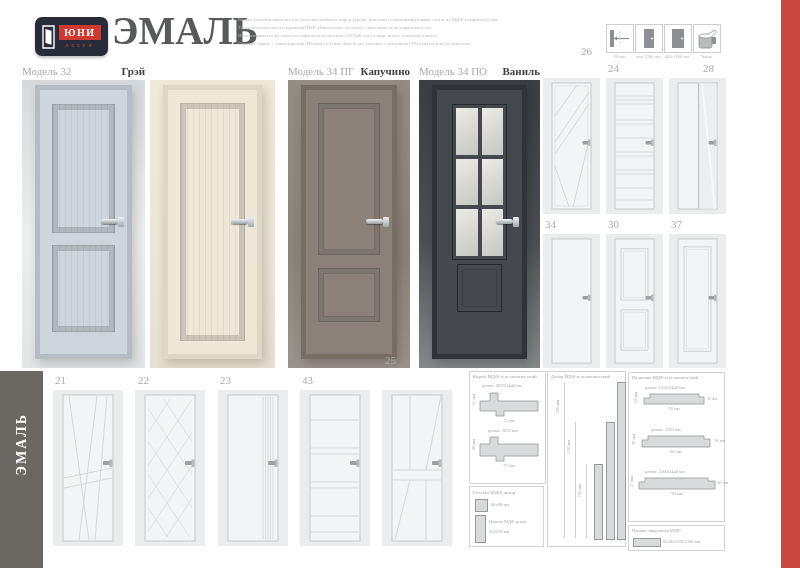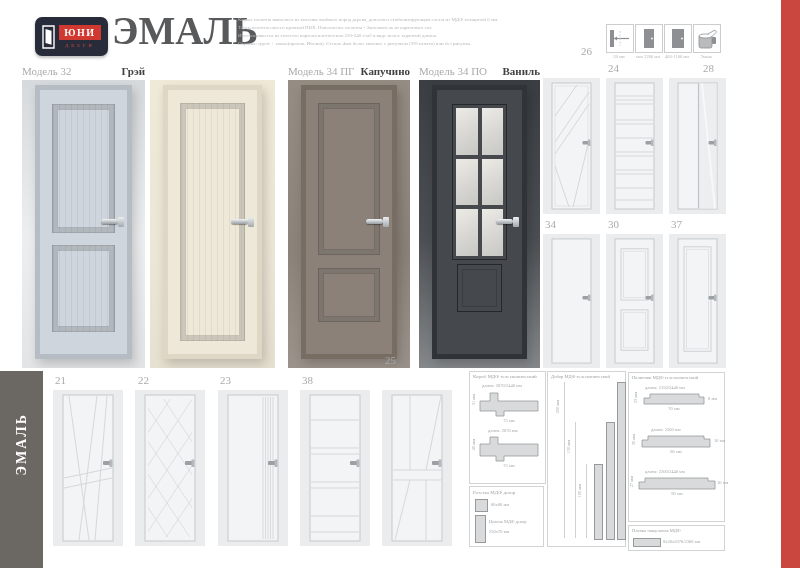--- a/index.html
+++ b/index.html
@@ -337,21 +337,21 @@
           <path d="M45,7 V149"></path>
           <path d="M47.5,7 V149"></path>
           <path d="M50,7 V149"></path>
           <path d="M52.5,7 V149"></path>
           <path d="M55,7 V149"></path>
         </g>
         <rect x="50" y="71" width="8" height="4" rx="1" fill="#9ba0a4"></rect>
         <rect x="56.5" y="69.5" width="3" height="7.5" fill="#b4b8bb"></rect>
       </svg>
   </div>
-  <div class="tnum" style="left:302px;top:374px;">38</div>
+  <div class="tnum" style="left:302px;top:374px;">43</div>
   <div class="tphoto" style="left:300px;top:390px;width:70px;height:156px;">
     <svg viewBox="0 0 70 156" preserveAspectRatio="none">
         <rect x="10" y="5" width="50" height="146" fill="#f3f4f5" stroke="#c6c8ca" stroke-width="1"></rect>
         <g stroke="#d5d7d9" stroke-width="1">
           <path d="M11,30 h48"></path>
           <path d="M11,58 h48"></path>
           <path d="M11,64 h48"></path>
           <path d="M11,92 h48"></path>
           <path d="M11,98 h48"></path>
           <path d="M11,126 h48"></path>

